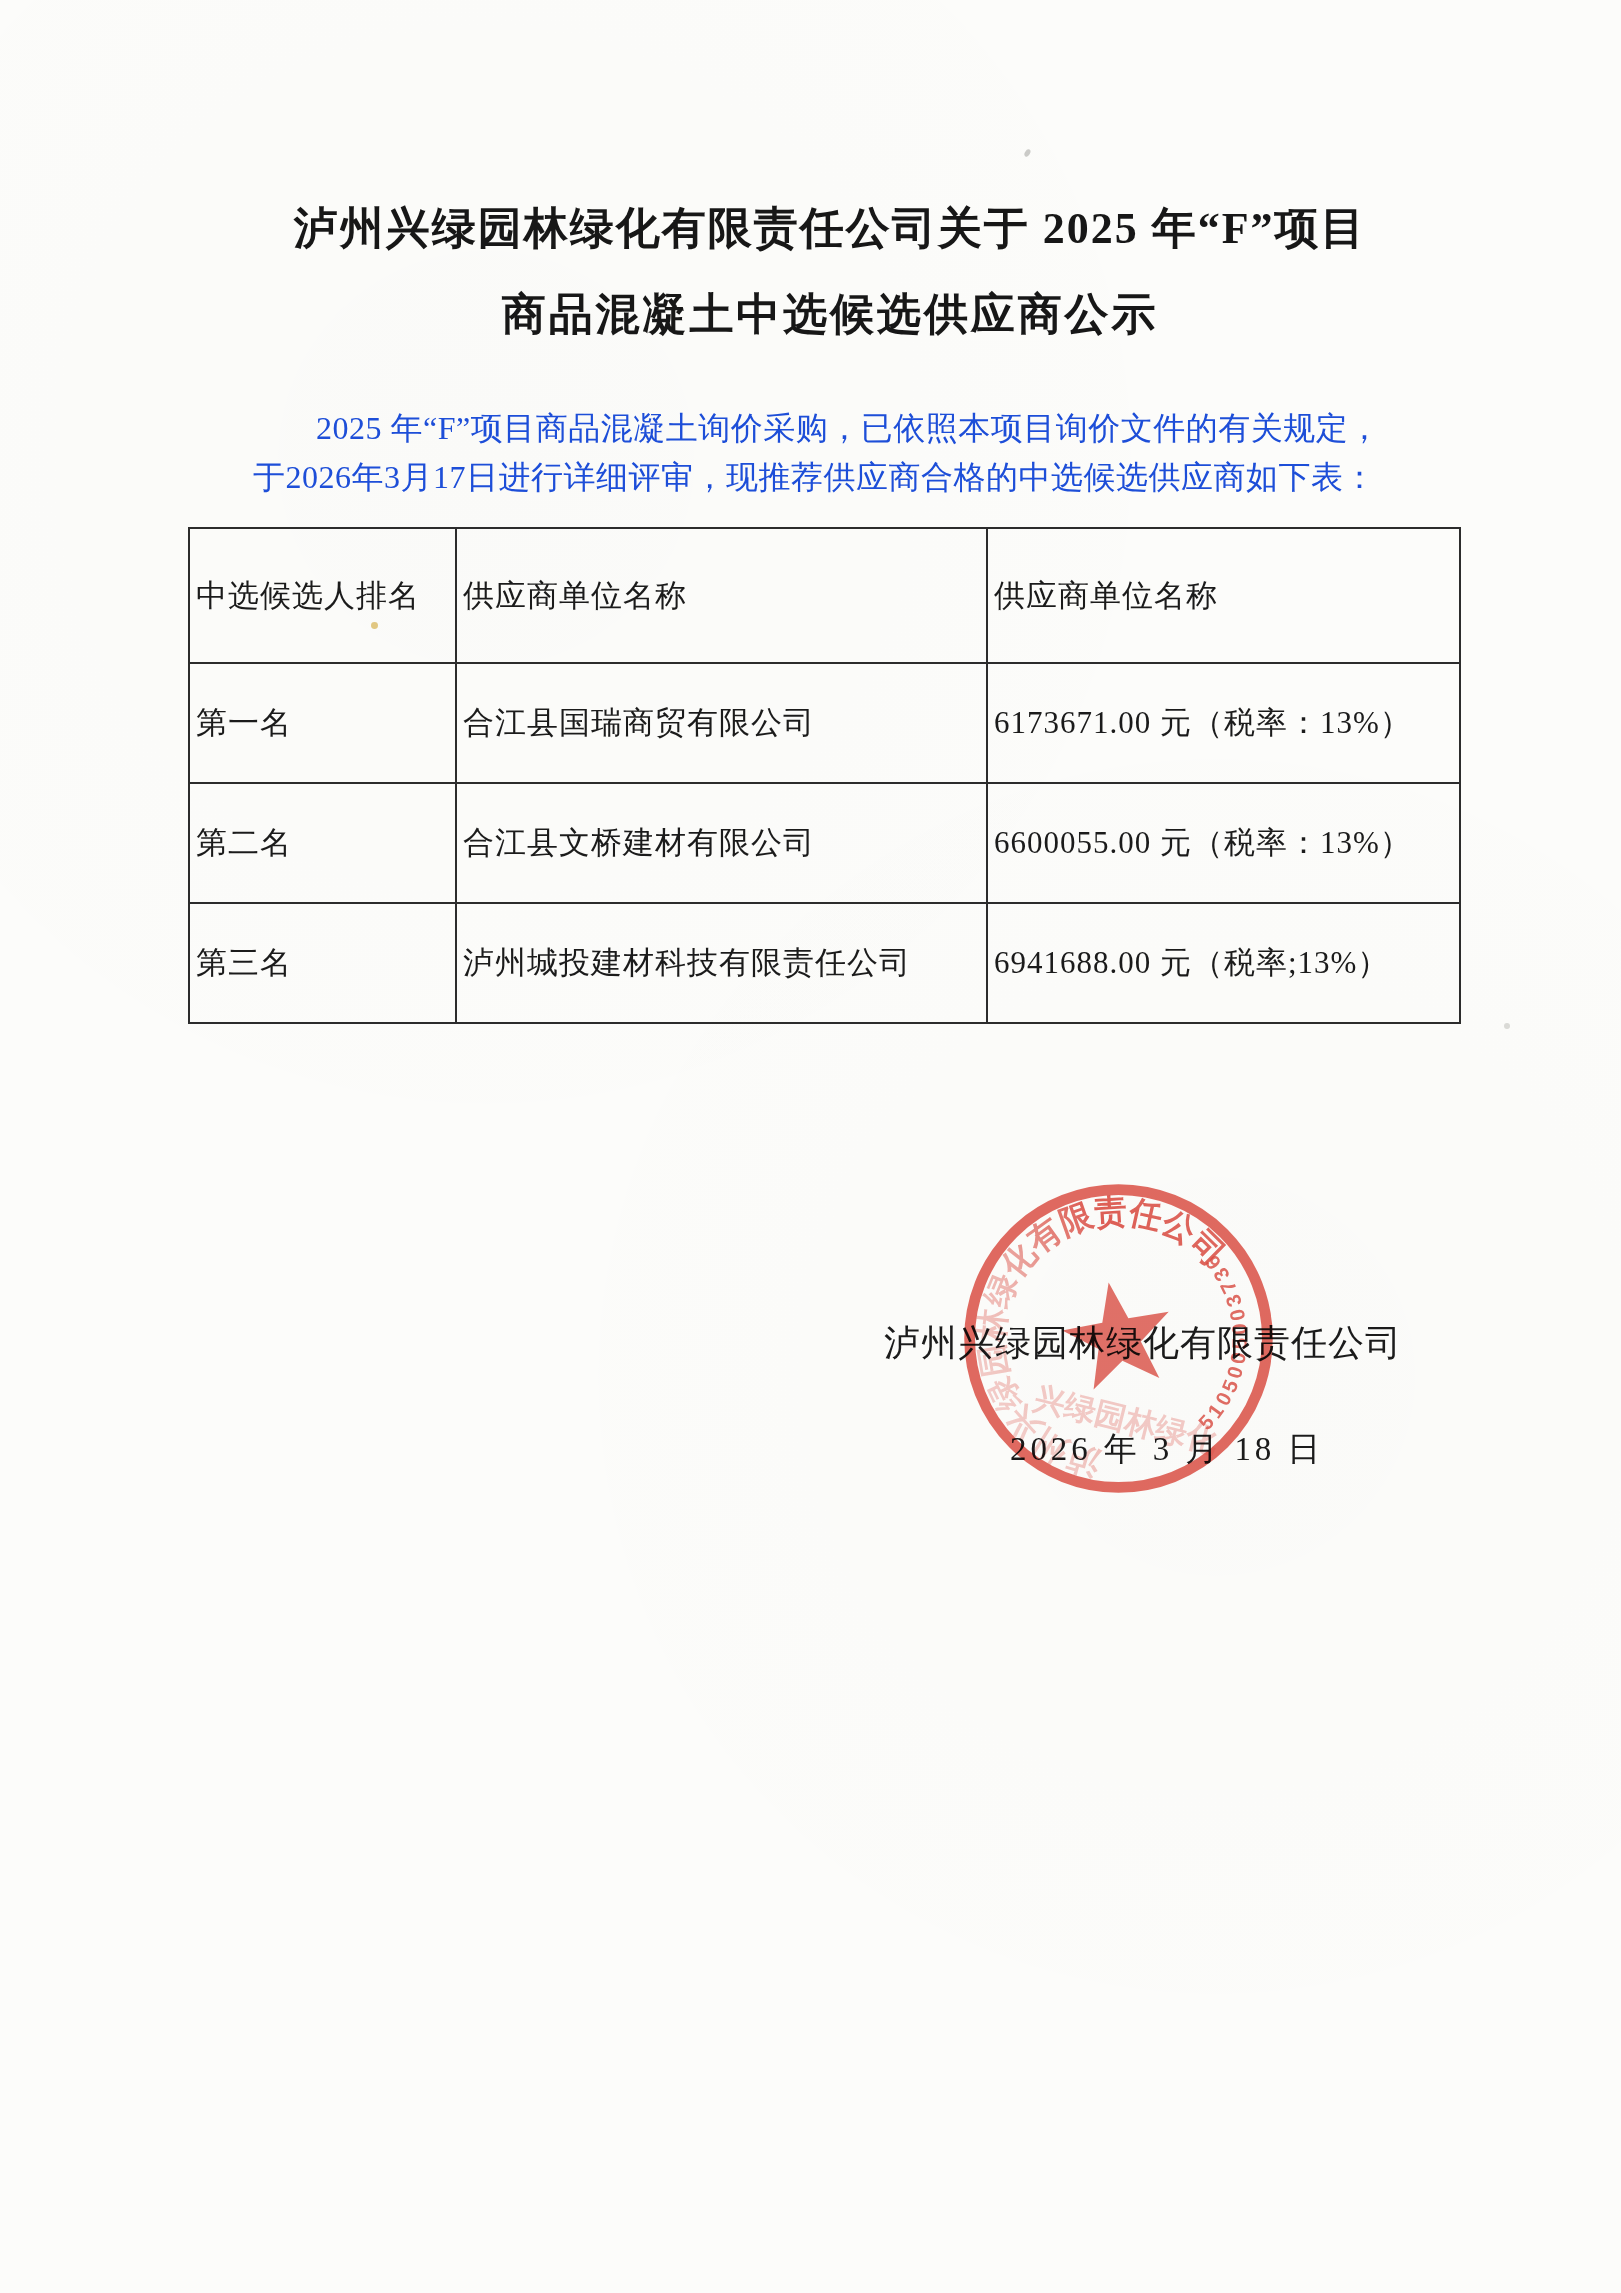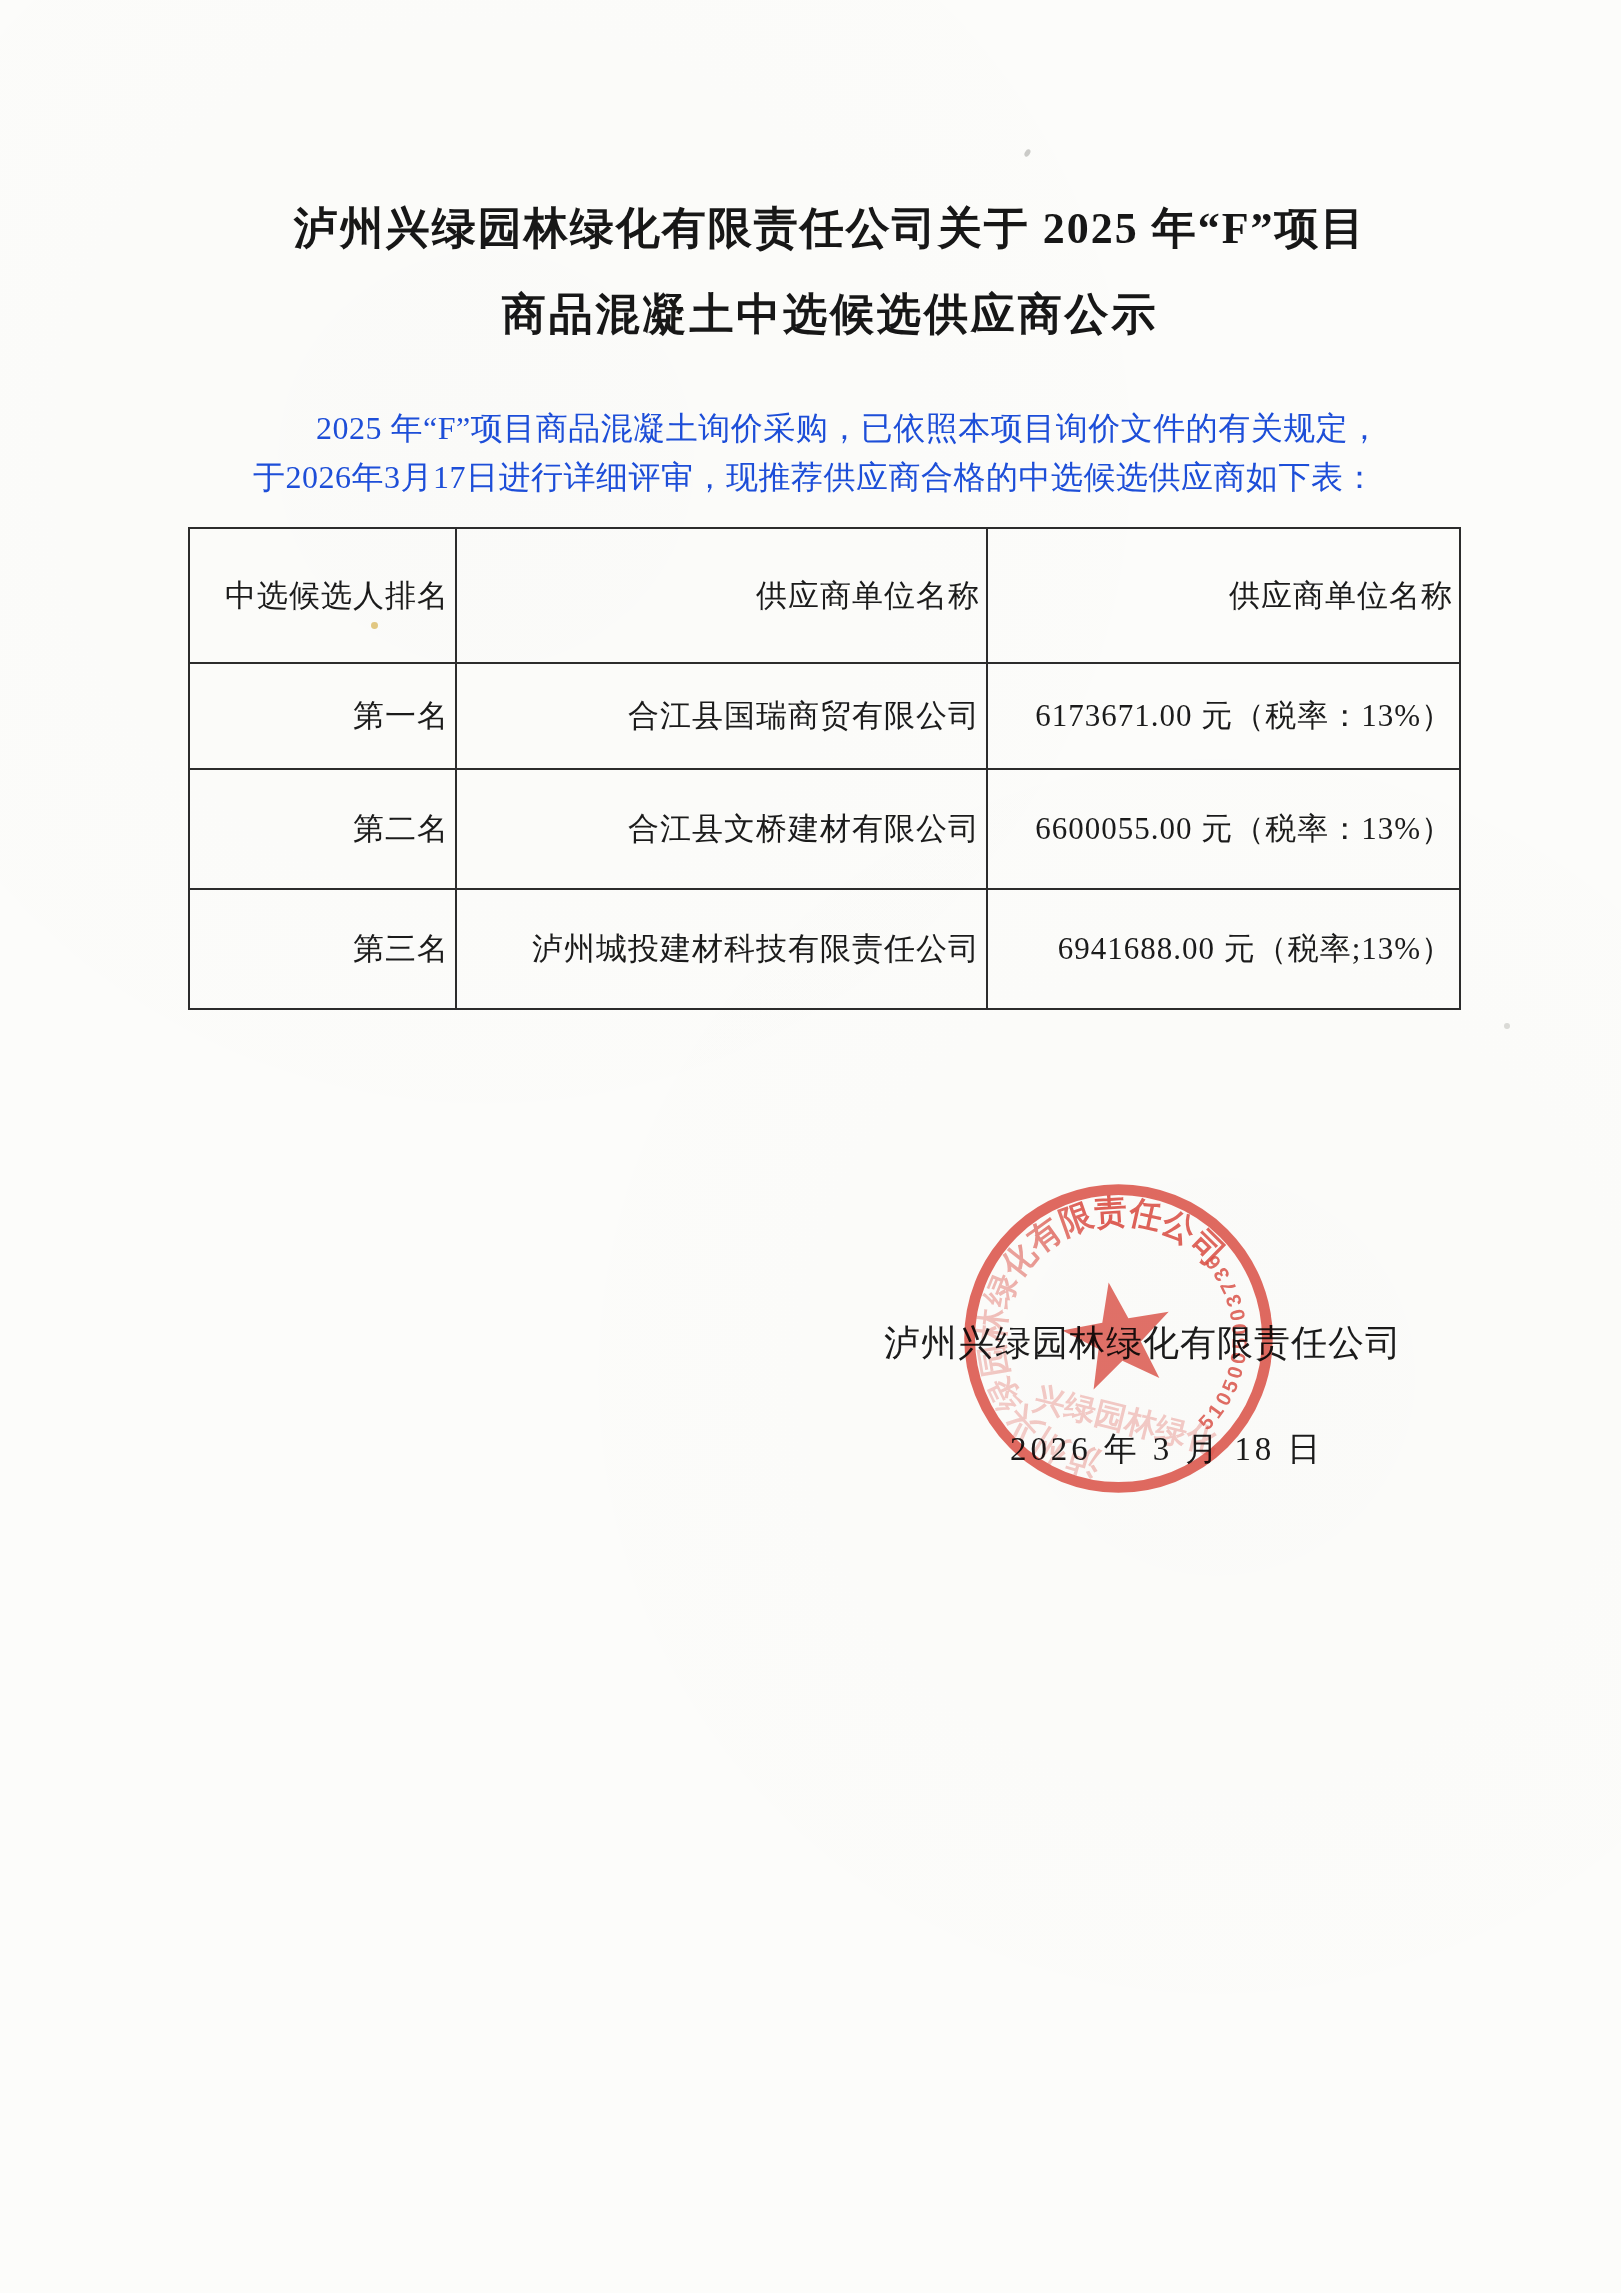--- a/index.html
+++ b/index.html
@@ -29,28 +29,28 @@
   .intro-line1{text-indent:63px;white-space:nowrap;}
   .intro-line2{white-space:nowrap;}
   
   table.result-table{
     position:absolute;left:188px;top:527px;
     width:1271px;border-collapse:collapse;table-layout:fixed;
     font-size:31px;color:#1b1b1b;
     border:2.9px solid #2c2c2c;
   }
   table.result-table th,table.result-table td{
-    border:2px solid #2c2c2c;text-align:right;vertical-align:middle;
+    border:2px solid #2c2c2c;text-align:left;vertical-align:middle;
     font-weight:400;padding:0 5.9px;letter-spacing:1px;
   }
   table.result-table col.c1{width:267px;}
   table.result-table col.c2{width:531px;}
   table.result-table col.c3{width:473px;}
   tr.hdr{height:135px;}
-  tr.r1{height:106px;}
+  tr.r1{height:120px;}
   tr.r2{height:120px;}
   tr.r3{height:120px;}
   
   .sign-company{
     position:absolute;left:884px;top:1319px;
     font-size:36px;letter-spacing:1px;color:#1b1b1b;white-space:nowrap;
   }
   .sign-date{
     position:absolute;left:1010px;top:1427px;
     font-size:33px;letter-spacing:3.9px;color:#1b1b1b;white-space:nowrap;

